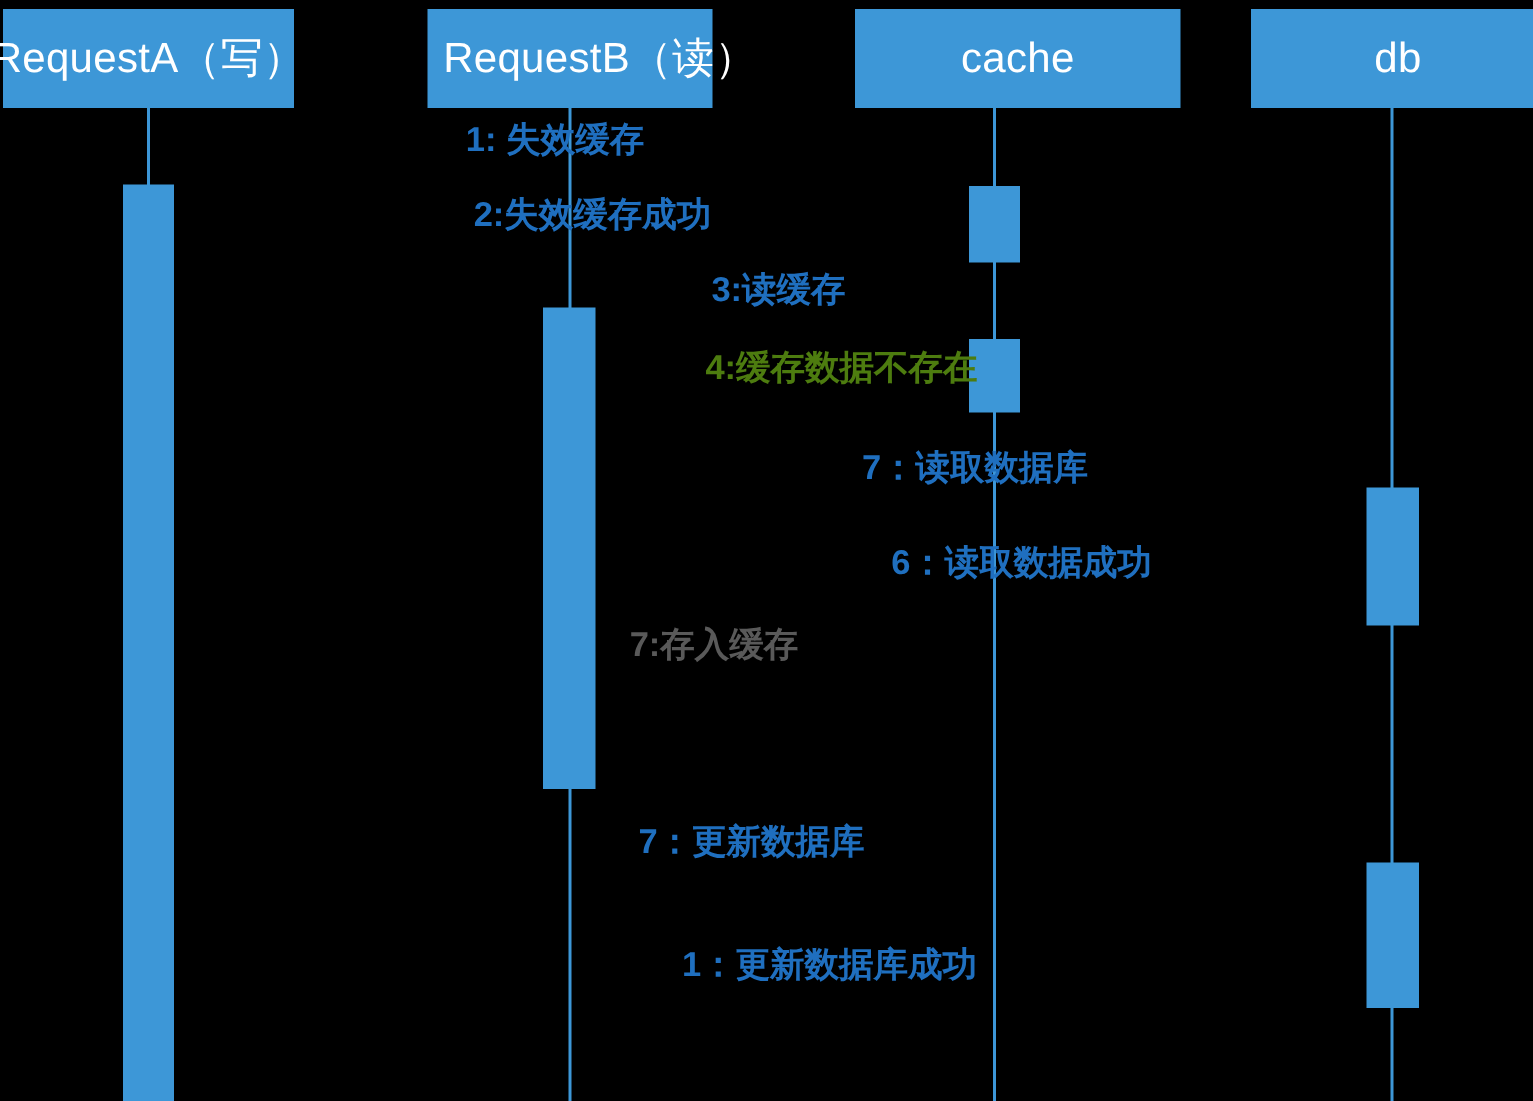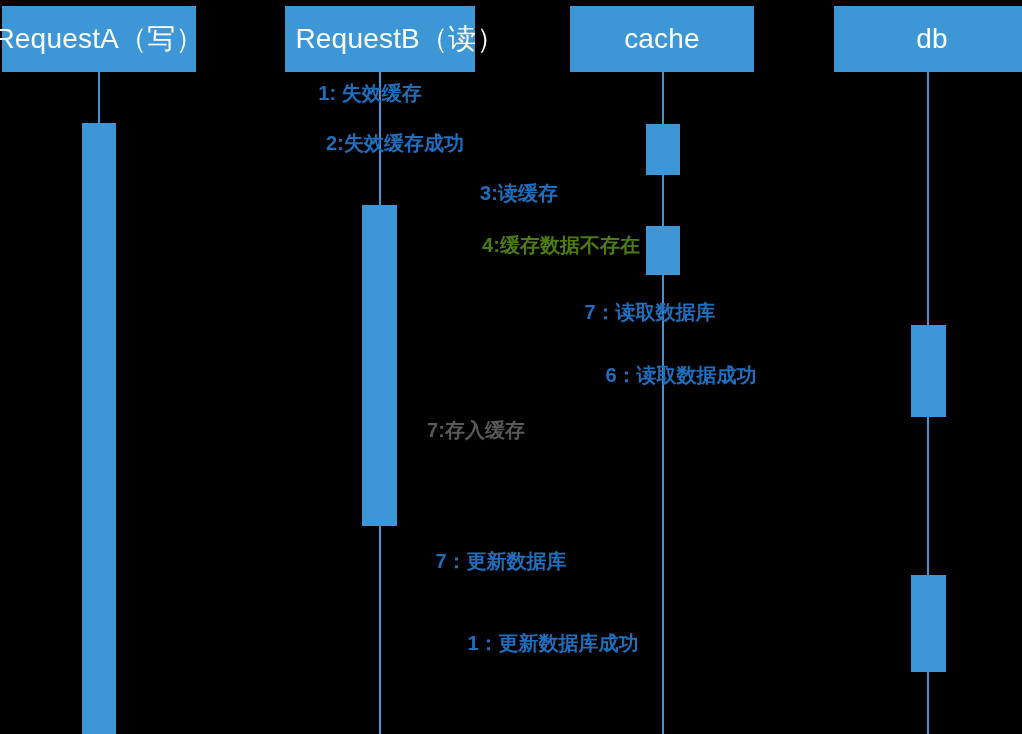--- a/index.html
+++ b/index.html
@@ -41,21 +41,21 @@
   }
   
   .activation {
     position: absolute;
     background: #3D97D7;
   }
   
   .message-label {
     position: absolute;
     white-space: nowrap;
-    font-size: 20px;
+    font-size: 23px;
     font-weight: 700;
     line-height: 1;
     transform: translate(-50%, -50%);
   }
   .msg-blue { color: #1F6FBF; }
   .msg-gray { color: #595959; }
 </style>
 </head>
 <body>
 
@@ -77,21 +77,21 @@
       <div class="activation" style="left: 911px; top: 575px; width: 35px; height: 97px; background: rgb(61, 151, 215);"></div>
     </div>
 
   <div id="participant-layer">
       <div class="participant-box" style="left: 2px; top: 6px; width: 194px; height: 66px; background: rgb(61, 151, 215);">
         <span class="participant-label" style="color: rgb(255, 255, 255);">RequestA（写）</span>
       </div>
       <div class="participant-box" style="left: 285px; top: 6px; width: 190px; height: 66px; background: rgb(61, 151, 215); padding-left: 40px;">
         <span class="participant-label" style="color: rgb(255, 255, 255);">RequestB（读）</span>
       </div>
-      <div class="participant-box" style="left: 570px; top: 6px; width: 184px; height: 66px; background: rgb(61, 151, 215);">
+      <div class="participant-box" style="left: 570px; top: 6px; width: 217px; height: 66px; background: rgb(61, 151, 215);">
         <span class="participant-label" style="color: rgb(255, 255, 255);">cache</span>
       </div>
       <div class="participant-box" style="left: 834px; top: 6px; width: 196px; height: 66px; background: rgb(61, 151, 215);">
         <span class="participant-label" style="color: rgb(255, 255, 255);">db</span>
       </div>
     </div>
 
   <div id="message-layer">
       <div class="message-label msg-blue" style="left: 370px; top: 93px; color: rgb(31, 111, 191);">1: 失效缓存</div>
       <div class="message-label msg-blue" style="left: 395px; top: 143px; color: rgb(31, 111, 191);">2:失效缓存成功</div>

